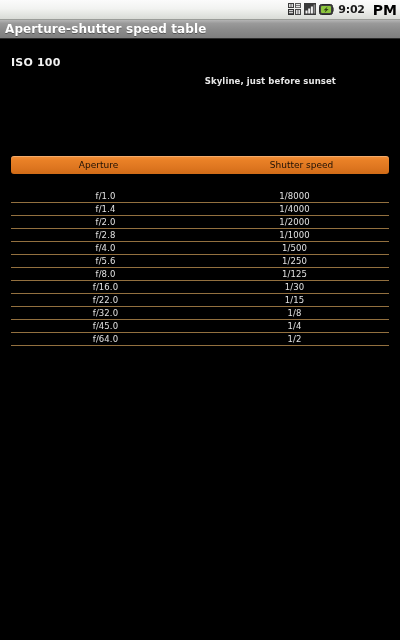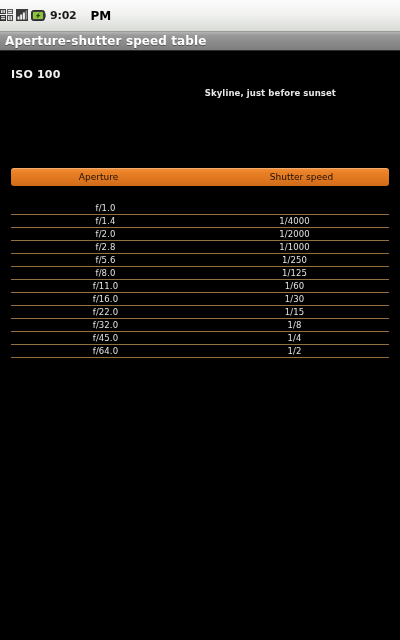--- a/index.html
+++ b/index.html
@@ -6,36 +6,36 @@
   html, body {
     width:400px; height:640px;
     background:#000;
     font-family:"DejaVu Sans", sans-serif;
     overflow:hidden;
   }
 
   
   #statusbar{
     position:relative;
-    width:400px; height:32px;
+    width:400px; height:20px;
     background:linear-gradient(to bottom,#fbfbfb 0%,#f2f3f1 45%,#e4e6e2 75%,#d9dbd6 100%);
-    display:flex; align-items:center; 
+    display:flex; align-items:center; justify-content:flex-end;
     padding-right:3px;
     border-bottom:1px solid #9a9c98;
   }
   #statusbar .sicons{ display:flex; align-items:center; gap:3px; }
 
   .ic{ display:block; }
 
   .time{
     font-family:"DejaVu Sans", sans-serif;
     font-size:11px; font-weight:bold; color:#1b1b1b;
     margin-left:4px; letter-spacing:-0.2px;
   }
-  .ampm{ font-size:12px; font-weight:bold; margin-left:14px; }
+  .ampm{ font-size:14px; font-weight:bold; margin-left:8px; }
 
   
   #titlebar{
     width:400px; height:19px;
     background:linear-gradient(to bottom,#b5b5b5 0%,#9a9a9a 18%,#8b8b8b 55%,#7e7e7e 100%);
     border-bottom:1px solid #2a2a2a;
     display:flex; align-items:center;
   }
   #titlebar .ttl{
     font-size:12px; font-weight:bold; color:#ffffff;
@@ -147,46 +147,47 @@
   </div>
 
   <div id="table">
     <div id="thead">
       <div class="th col-a">Aperture</div>
       <div class="th col-s">Shutter speed</div>
     </div>
     <div id="tbody">
         <div class="trow">
           <div class="td col-a">f/1.0</div>
+          <div class="td col-s">1/8000</div>
         </div>
         <div class="trow">
           <div class="td col-a">f/1.4</div>
           <div class="td col-s">1/4000</div>
         </div>
         <div class="trow">
           <div class="td col-a">f/2.0</div>
           <div class="td col-s">1/2000</div>
         </div>
         <div class="trow">
           <div class="td col-a">f/2.8</div>
           <div class="td col-s">1/1000</div>
         </div>
         <div class="trow">
+          <div class="td col-a">f/4.0</div>
+          <div class="td col-s">1/500</div>
+        </div>
+        <div class="trow">
           <div class="td col-a">f/5.6</div>
           <div class="td col-s">1/250</div>
         </div>
         <div class="trow">
           <div class="td col-a">f/8.0</div>
           <div class="td col-s">1/125</div>
         </div>
         <div class="trow">
-          <div class="td col-a">f/11.0</div>
-          <div class="td col-s">1/60</div>
-        </div>
-        <div class="trow">
           <div class="td col-a">f/16.0</div>
           <div class="td col-s">1/30</div>
         </div>
         <div class="trow">
           <div class="td col-a">f/22.0</div>
           <div class="td col-s">1/15</div>
         </div>
         <div class="trow">
           <div class="td col-a">f/32.0</div>
           <div class="td col-s">1/8</div>

